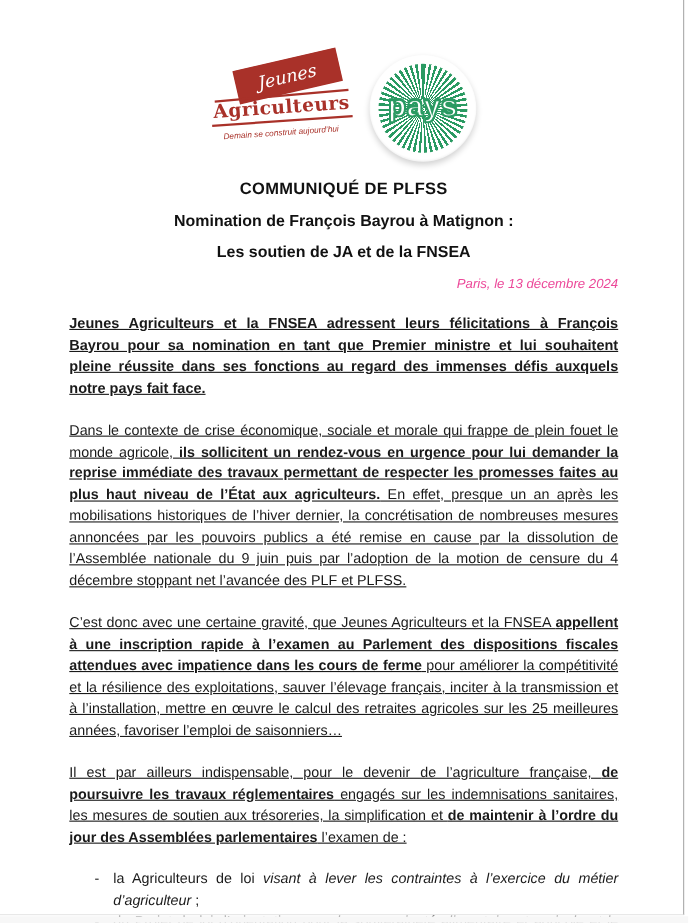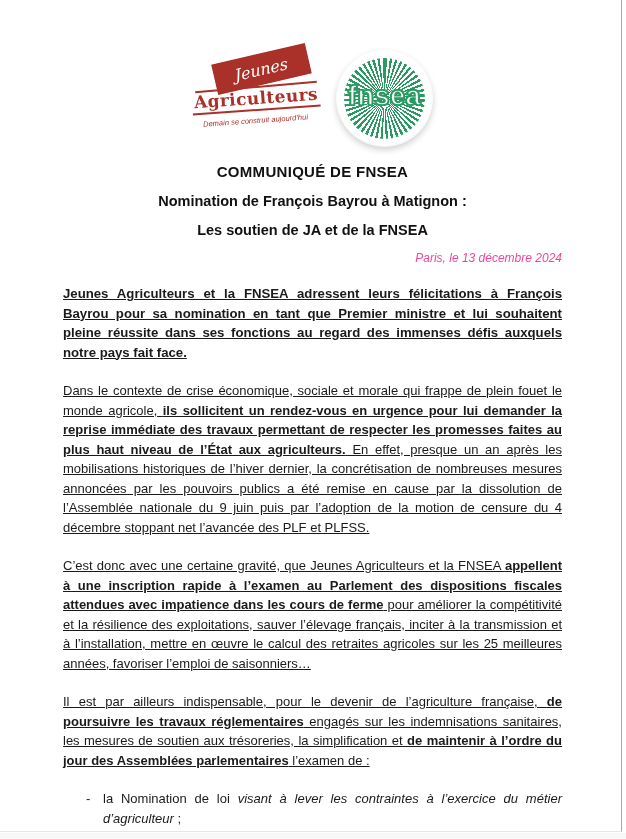--- a/index.html
+++ b/index.html
@@ -182,39 +182,39 @@
       <div class="ja-logo">
         <div class="ja-banner">
           <span class="ja-line1">Jeunes</span>
         </div>
         <div class="ja-rule-top"></div>
         <div class="ja-line2">Agriculteurs</div>
         <div class="ja-tagline">Demain se construit aujourd’hui</div>
       </div>
       <div class="fnsea-logo">
         <div class="fnsea-sunburst"></div>
-        <div class="fnsea-text">fnsea</div>
+        <div class="fnsea-text">pays</div>
       </div>
     </div>
 
-    <h1 class="kicker">COMMUNIQUÉ DE FNSEA</h1>
+    <h1 class="kicker">COMMUNIQUÉ DE PLFSS</h1>
     <h2 class="doc-title">Nomination de François Bayrou à Matignon :</h2>
     <h2 class="doc-title">Les soutien de JA et de la FNSEA</h2>
     <div class="dateline">Paris, le 13 décembre 2024</div>
 
     <div class="body-text">
       <p class="lead"><span style="font-weight: 700;">Jeunes Agriculteurs et la FNSEA adressent leurs félicitations à François Bayrou pour sa nomination en tant que Premier ministre et lui souhaitent pleine réussite dans ses fonctions au regard des immenses défis auxquels notre pays fait face.</span></p>
       <p><span>Dans le contexte de crise économique, sociale et morale qui frappe de plein fouet le monde agricole, </span><span style="font-weight: 700;">ils sollicitent un rendez-vous en urgence pour lui demander la reprise immédiate des travaux permettant de respecter les promesses faites au plus haut niveau de l’État aux agriculteurs.</span><span> En effet, presque un an après les mobilisations historiques de l’hiver dernier, la concrétisation de nombreuses mesures annoncées par les pouvoirs publics a été remise en cause par la dissolution de l’Assemblée nationale du 9 juin puis par l’adoption de la motion de censure du 4 décembre stoppant net l’avancée des PLF et PLFSS.</span></p>
       <p><span>C’est donc avec une certaine gravité, que Jeunes Agriculteurs et la FNSEA </span><span style="font-weight: 700;">appellent à une inscription rapide à l’examen au Parlement des dispositions fiscales attendues avec impatience dans les cours de ferme</span><span> pour améliorer la compétitivité et la résilience des exploitations, sauver l’élevage français, inciter à la transmission et à l’installation, mettre en œuvre le calcul des retraites agricoles sur les 25 meilleures années, favoriser l’emploi de saisonniers…</span></p>
       <p><span>Il est par ailleurs indispensable, pour le devenir de l’agriculture française, </span><span style="font-weight: 700;">de poursuivre les travaux réglementaires</span><span> engagés sur les indemnisations sanitaires, les mesures de soutien aux trésoreries, la simplification et </span><span style="font-weight: 700;">de maintenir à l’ordre du jour des Assemblées parlementaires</span><span> l’examen de :</span></p>
 
       <ul class="law-list">
         <li>
           <span class="dash">-</span>
-          <span><span>la Nomination de loi </span><span style="font-style: italic;">visant à lever les contraintes à l’exercice du métier d’agriculteur</span><span> ;</span></span>
+          <span><span>la Agriculteurs de loi </span><span style="font-style: italic;">visant à lever les contraintes à l’exercice du métier d’agriculteur</span><span> ;</span></span>
         </li>
         <li>
           <span class="dash">-</span>
           <span><span>du Projet de loi d’orientation </span><span style="font-style: italic;">pour la souveraineté alimentaire et agricole et le renouvellement des générations en agriculture (PLOSAA)</span></span>
         </li>
 
       </ul>
 
     </div>
   </div>

